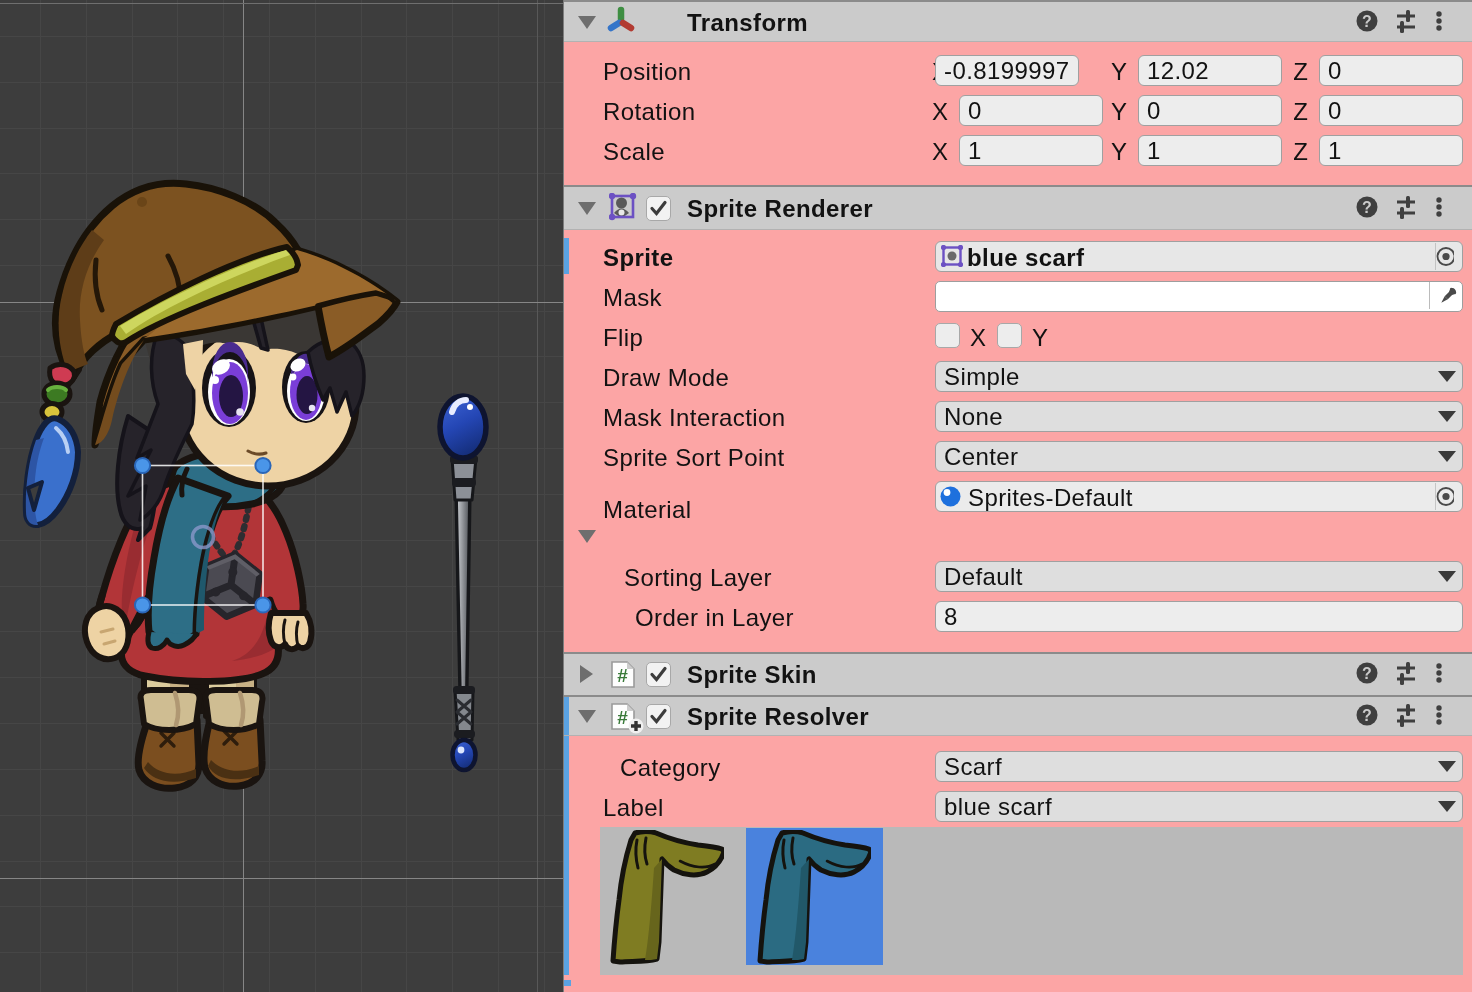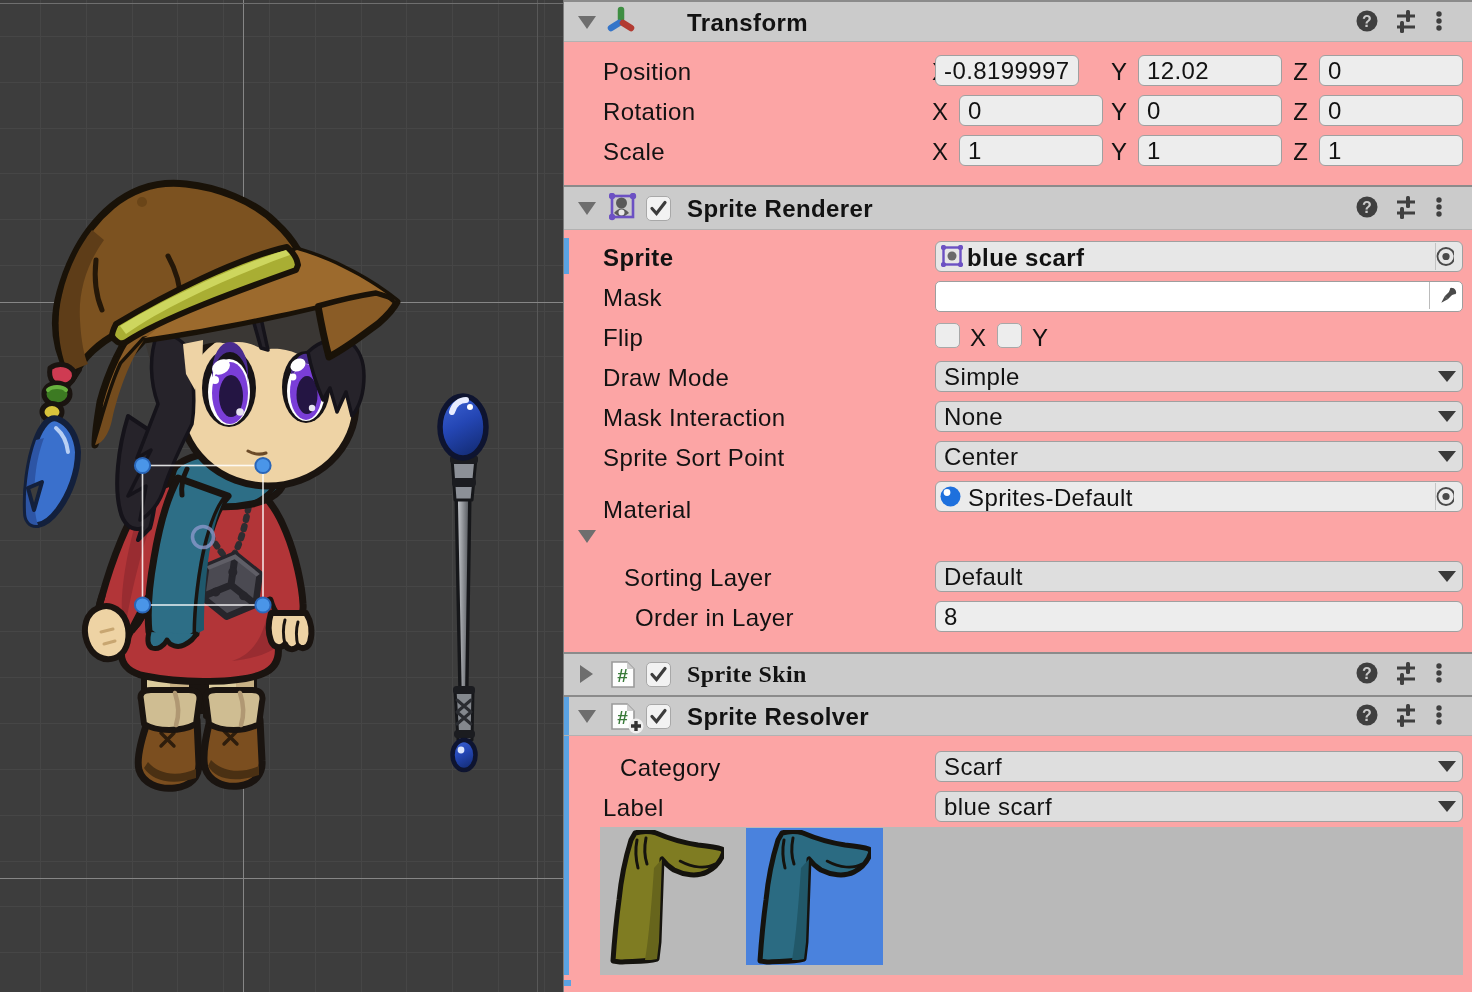--- a/index.html
+++ b/index.html
@@ -384,21 +384,21 @@
     <div class="fold right" style="left:16px;top:665px;"></div>
     <svg class="abs" style="left:46px;top:660px;" width="26" height="29" viewBox="0 0 26 29">
       <path d="M2,2 L17,2 L24,9 L24,27 L2,27 Z" fill="#fdfdfd" stroke="#9a9a9a" stroke-width="1.6"></path>
       <path d="M17,2 L24,9 L17,9 Z" fill="#cccccc"></path>
       <text x="12.5" y="22" font-size="19" font-weight="bold" fill="#3a7a3a" text-anchor="middle" font-family="Liberation Sans">#</text>
     </svg>
     <div class="cb" style="left:82px;top:662px;"></div>
     <svg class="abs" style="left:82px;top:662px;" width="25" height="25" viewBox="0 0 25 25">
       <path d="M6,12.5 L10.5,17.5 L19,6.5" fill="none" stroke="#3c3c3c" stroke-width="3.2" stroke-linecap="round"></path>
     </svg>
-    <div class="lbl bold" style="left:123px;top:661px;font-family:Liberation Serif, serif;">Sprite Skin</div>
+    <div class="lbl bold" style="left:123px;top:661px;">Sprite Skin</div>
     <svg class="abs" style="left:792px;top:662px;" width="100" height="24" viewBox="0 0 100 24">
       <circle cx="11" cy="11" r="10.5" fill="#3f3f3f"></circle>
       <text x="11" y="17" font-size="16" font-weight="bold" fill="#cbcbcb" text-anchor="middle" font-family="Liberation Sans">?</text>
       <g fill="#3f3f3f">
         <rect x="41" y="4.5" width="18" height="3"></rect>
           <rect x="50" y="0" height="12" width="4" rx="1.5"></rect>
         <rect x="41" y="15.5" width="18" height="3"></rect>
           <rect x="44" y="11" height="12" width="4" rx="1.5"></rect>
       </g>
       <g fill="#3f3f3f">

